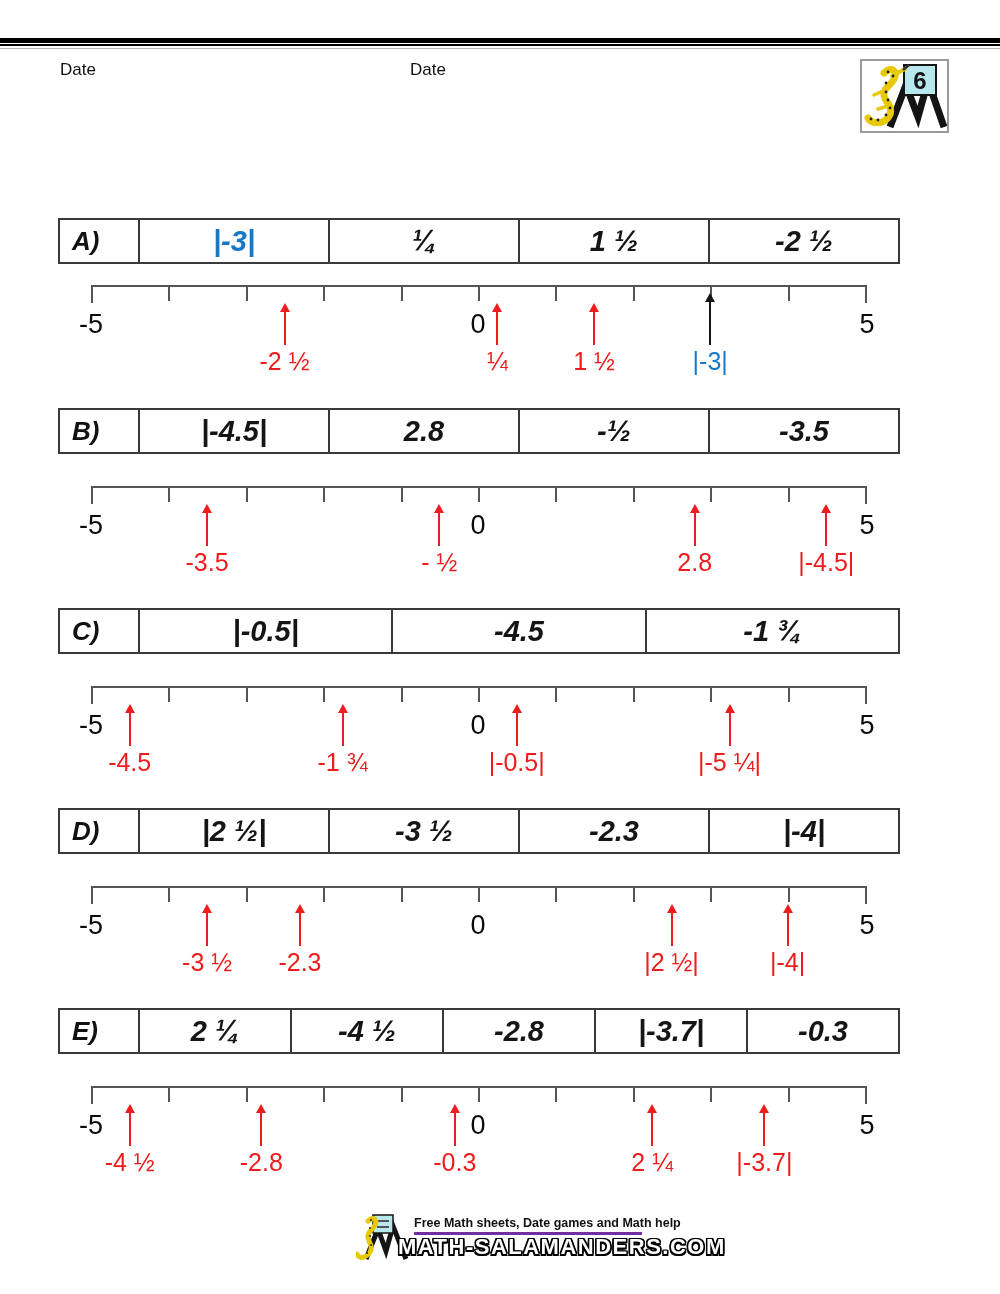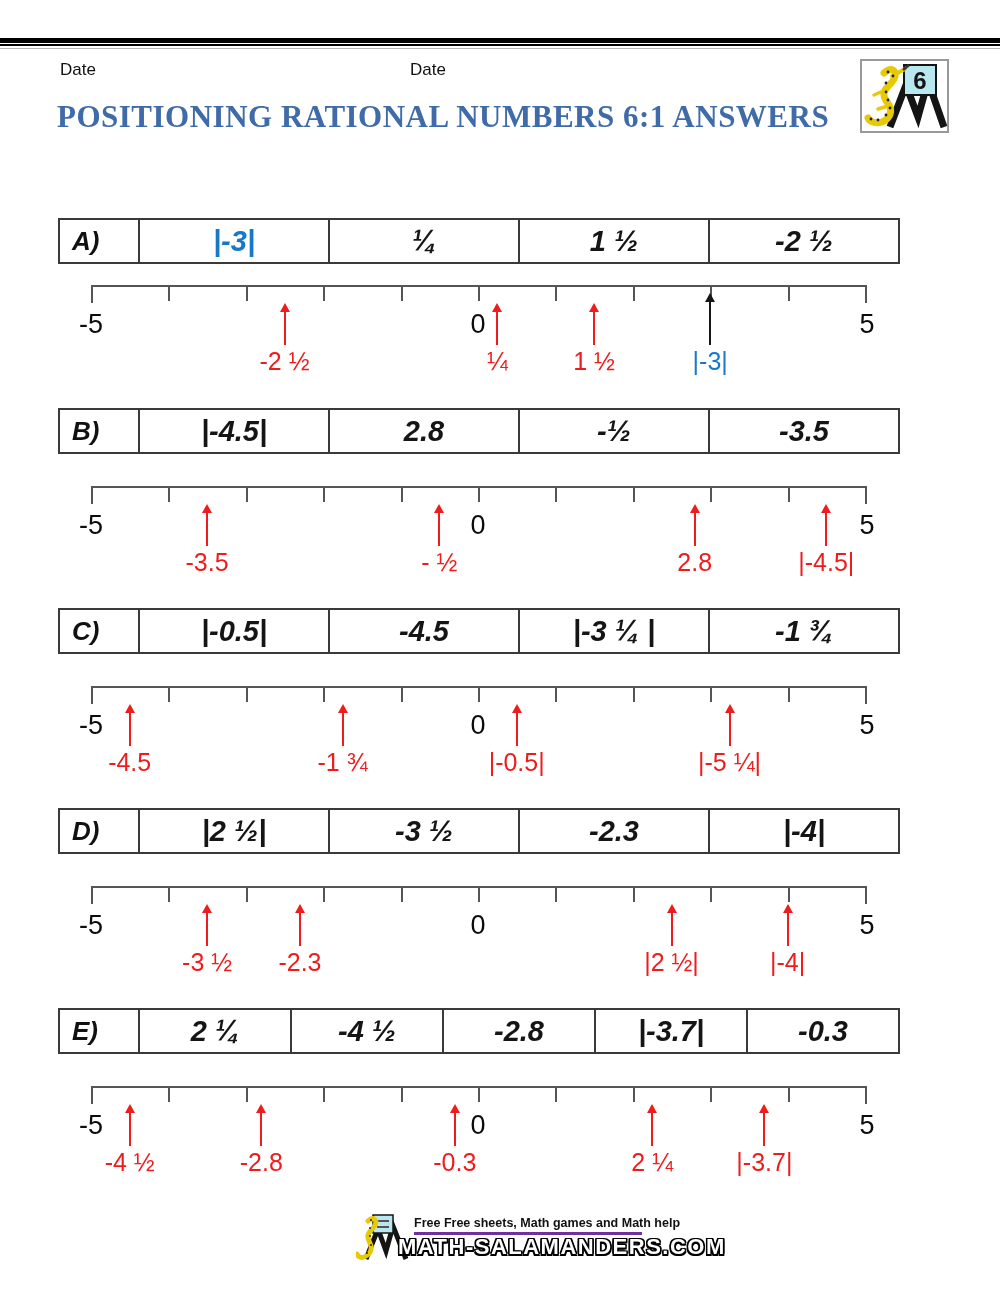--- a/index.html
+++ b/index.html
@@ -64,21 +64,20 @@
         <circle cx="24" cy="31" r="1.4"></circle>
           <circle cx="26" cy="39" r="1.4"></circle>
           <circle cx="28" cy="47" r="1.4"></circle>
         <circle cx="24" cy="54" r="1.4"></circle>
           <circle cx="16" cy="59" r="1.4"></circle>
           <circle cx="9" cy="58" r="1.4"></circle>
       </g>
     </svg>
   </div>
 
-  <h1 class="title">POSITIONING RATIONAL NUMBERS 6:1 ANSWERS</h1>
 
   <div id="sections">
       <div class="section" style="top: 218px;">
         <div class="ntable">
           <div class="tlabel">A)</div>
           <div class="tcell blue">|-3|</div>
           <div class="tcell">¼</div>
           <div class="tcell">1 ½</div>
           <div class="tcell">-2 ½</div>
         </div>
@@ -144,21 +143,20 @@
         <div class="albl" style="left: 694.72px; top: 140px; color: rgb(238, 28, 28);">2.8</div>
         <div class="ahead" style="left: 821.3px; top: 96px; border-bottom: 9px solid rgb(238, 28, 28);"></div>
         <div class="astem" style="left: 825.3px; top: 105px; height: 33px; background: rgb(238, 28, 28);"></div>
         <div class="albl" style="left: 826.3px; top: 140px; color: rgb(238, 28, 28);">|-4.5|</div>
       </div>
       <div class="section" style="top: 608px;">
         <div class="ntable">
           <div class="tlabel">C)</div>
           <div class="tcell">|-0.5|</div>
           <div class="tcell">-4.5</div>
-          <div class="tcell">|-3 ¼ |</div>
           <div class="tcell">-1 ¾</div>
         </div>
         <div class="baseline" style="left: 91px; top: 78px; width: 776px;"></div>
         <div class="tick" style="left: 91px; top: 78px; height: 18px;"></div>
         <div class="tick" style="left: 168.4px; top: 78px; height: 16px;"></div>
         <div class="tick" style="left: 245.8px; top: 78px; height: 16px;"></div>
         <div class="tick" style="left: 323.2px; top: 78px; height: 16px;"></div>
         <div class="tick" style="left: 400.6px; top: 78px; height: 16px;"></div>
         <div class="tick" style="left: 478px; top: 78px; height: 16px;"></div>
         <div class="tick" style="left: 555.4px; top: 78px; height: 16px;"></div>
@@ -268,17 +266,17 @@
       <path d="M12,8 C17,3 22,7 19,12 C17,16 13,18 12,22 C11,26 14,29 15,33 C16,38 13,42 8,44 C5,45 2,44 1,41" fill="none" stroke="#e8c908" stroke-width="5" stroke-linecap="round"></path>
       <g fill="#222">
         <circle cx="15" cy="7" r="1"></circle>
           <circle cx="14" cy="15" r="1"></circle>
           <circle cx="14" cy="23" r="1"></circle>
         <circle cx="15" cy="32" r="1"></circle>
           <circle cx="11" cy="40" r="1"></circle>
       </g>
     </svg>
   </div>
-  <div class="f-tag">Free Free sheets, Math games and Math help</div>
+  <div class="f-tag">Free Math sheets, Date games and Math help</div>
   <div class="f-rule"></div>
   <div class="f-site">Math-Salamanders.com</div>
 
 </div>
 
 </body></html>

